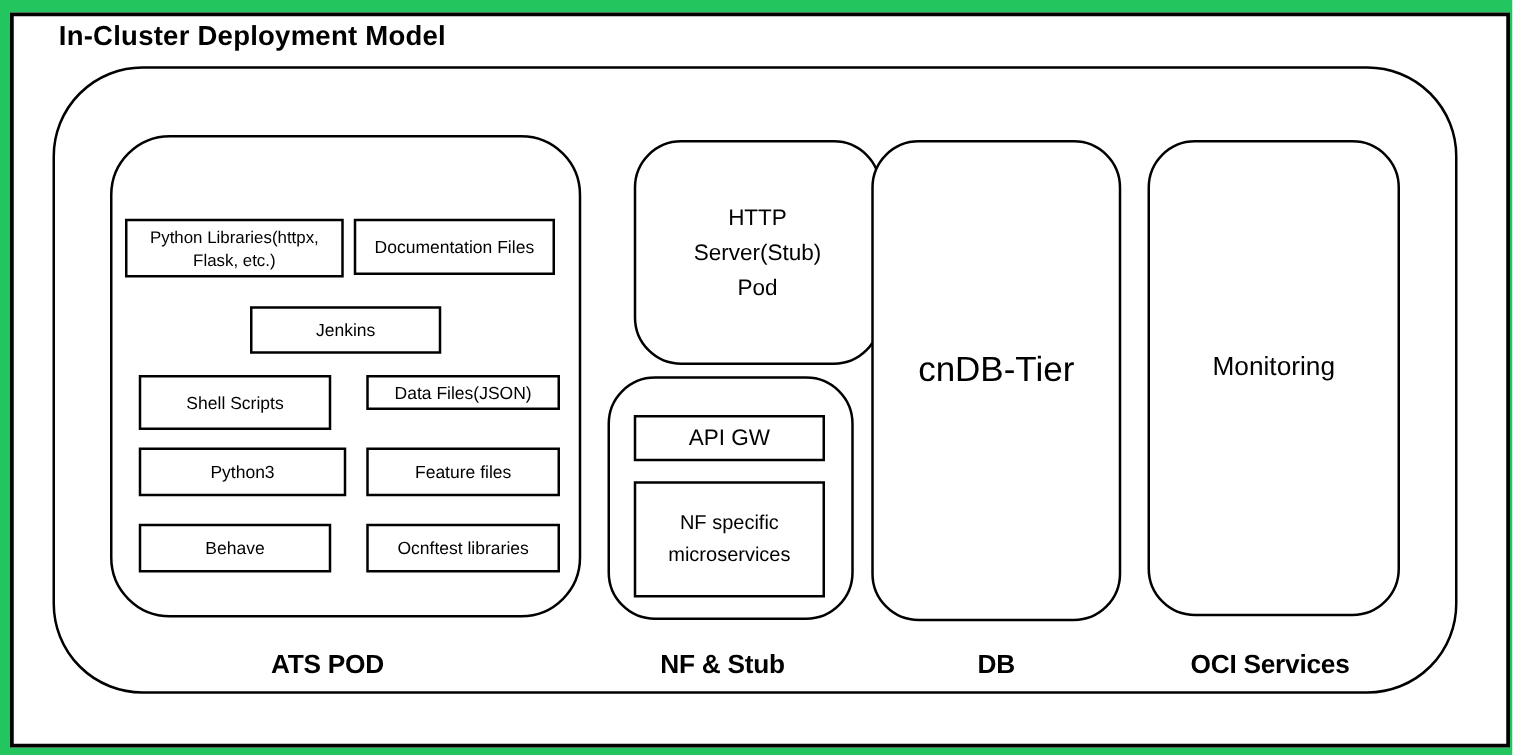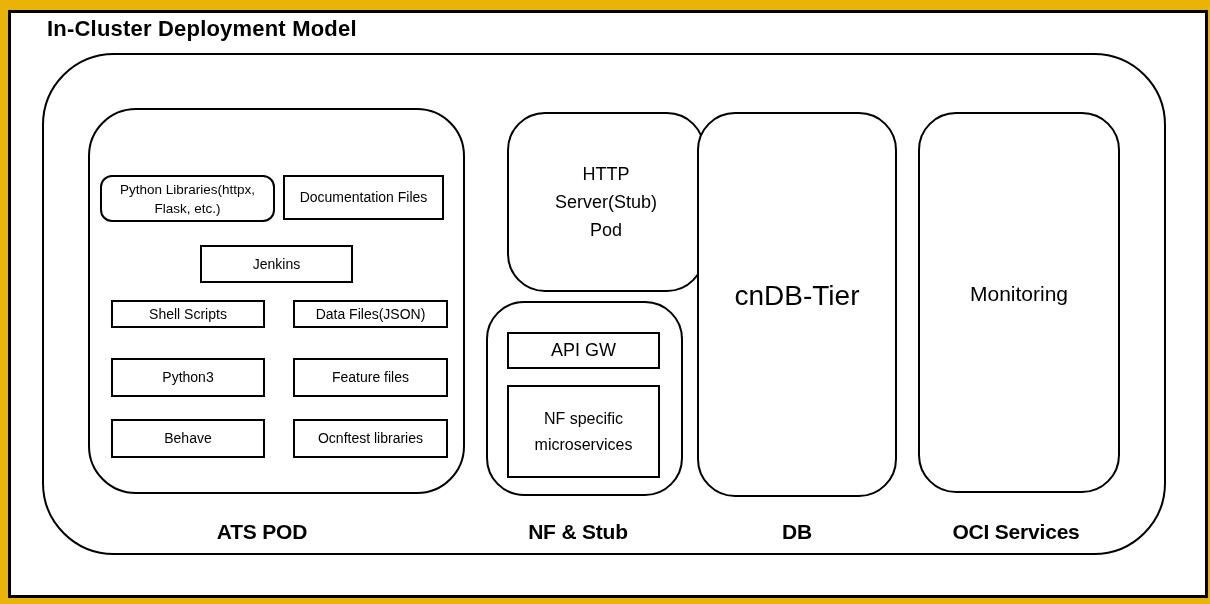--- a/index.html
+++ b/index.html
@@ -6,21 +6,21 @@
     margin: 0;
     padding: 0;
     background: #ffffff;
     font-family: "Liberation Sans", sans-serif;
     color: #000000;
   }
   .canvas {
     position: relative;
     width: 1210px;
     height: 604px;
-    background: #eab308;
+    background: #22c55e;
     overflow: hidden;
   }
   .frame {
     position: absolute;
     box-sizing: border-box;
     left: 8px; top: 10px;
     width: 1200px; height: 588px;
     border: 3px solid #000000;
     background: #ffffff;
   }
@@ -87,26 +87,26 @@
   .box {
     position: absolute;
     box-sizing: border-box;
     border: 2.5px solid #000000;
     background: #ffffff;
     display: flex; align-items: center; justify-content: center;
     text-align: center;
     font-size: 14px;
     line-height: 19px;
   }
-  .box-python-libs   { left: 100px; top: 175px; width: 175px; height: 47px; font-size: 13.5px; padding: 0 4px; border-radius: 12px; }
+  .box-python-libs   { left: 100px; top: 175px; width: 175px; height: 47px; font-size: 13.5px; padding: 0 4px; }
   .box-doc-files     { left: 283px; top: 175px; width: 161px; height: 45px; }
   .box-jenkins       { left: 200px; top: 245px; width: 153px; height: 38px; }
-  .box-shell-scripts { left: 111px; top: 300px; width: 154px; height: 28px; }
+  .box-shell-scripts { left: 111px; top: 300px; width: 154px; height: 44px; }
   .box-data-files    { left: 293px; top: 300px; width: 155px; height: 28px; }
-  .box-python3       { left: 111px; top: 358px; width: 154px; height: 39px; }
+  .box-python3       { left: 111px; top: 358px; width: 166px; height: 39px; }
   .box-feature-files { left: 293px; top: 358px; width: 155px; height: 39px; }
   .box-behave        { left: 111px; top: 419px; width: 154px; height: 39px; }
   .box-ocnftest      { left: 293px; top: 419px; width: 155px; height: 39px; }
   .box-api-gw        { left: 507px; top: 332px; width: 153px; height: 37px; font-size: 18px; }
   .box-nf-micro      { left: 507px; top: 385px; width: 153px; height: 93px; font-size: 16px; line-height: 26px; padding: 4px 6px; }
   .col-label {
     position: absolute;
     top: 520px;
     transform: translateX(-50%);
     font-size: 21px;

